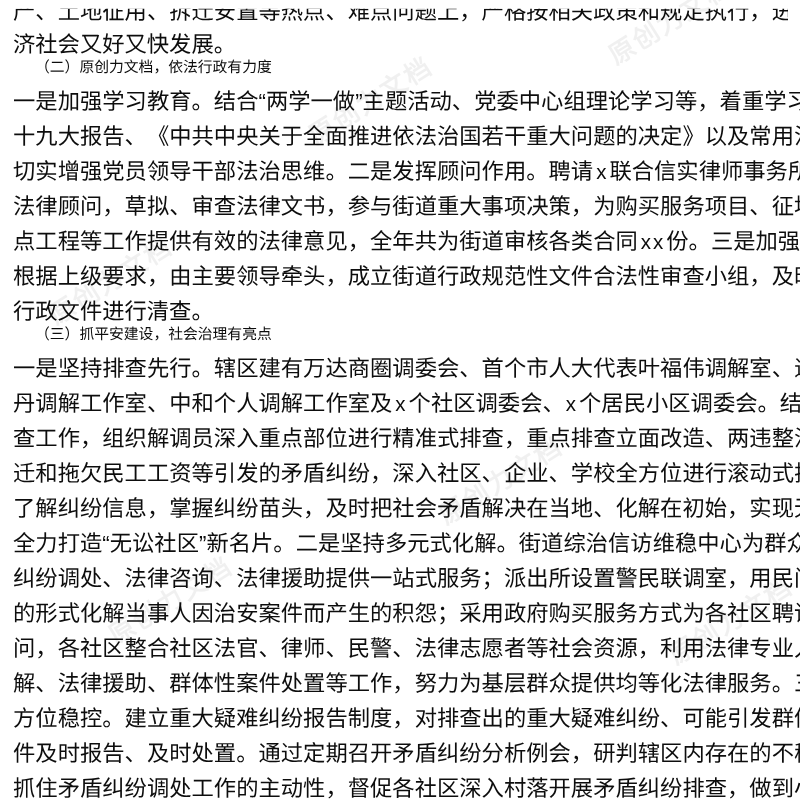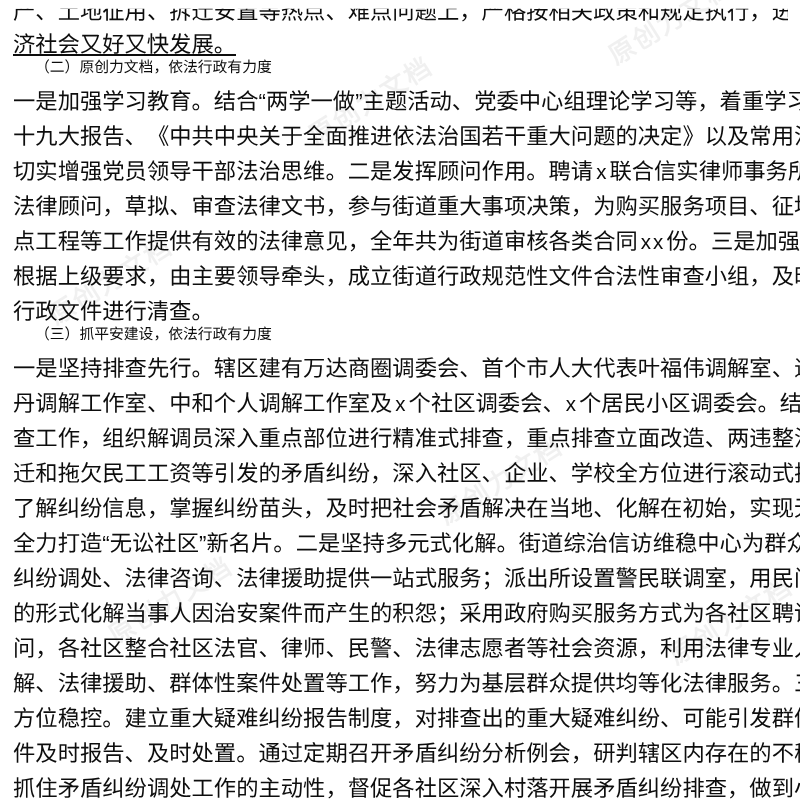--- a/index.html
+++ b/index.html
@@ -135,21 +135,21 @@
         <span>策</span>
         <span>和</span>
         <span>规</span>
         <span>定</span>
         <span>执</span>
         <span>行</span>
         <span>，</span>
         <span>进</span>
         <span>一</span>
       </div>
-      <div class="line" style="top: 27px; text-decoration: underline;"><span>济社会又好又快发展。</span></div>
+      <div class="line" style="top: 27px;"><span>济社会又好又快发展。</span></div>
       <div class="line heading" style="top: 50px; font-size: 14.8px;"><span>（二）原创力文档，依法行政有力度</span></div>
       <div class="line justify" style="top: 84px;">
         <span>一</span>
         <span>是</span>
         <span>加</span>
         <span>强</span>
         <span>学</span>
         <span>习</span>
         <span>教</span>
         <span>育</span>
@@ -371,21 +371,21 @@
         <span>性</span>
         <span>审</span>
         <span>查</span>
         <span>小</span>
         <span>组</span>
         <span>，</span>
         <span>及</span>
         <span>时</span>
       </div>
       <div class="line" style="top: 294px;"><span>行政文件进行清查。</span></div>
-      <div class="line heading" style="top: 317px; font-size: 14.8px;"><span>（三）抓平安建设，依法行政有力度</span></div>
+      <div class="line heading" style="top: 317px; font-size: 14.8px;"><span>（三）抓平安建设，社会治理有亮点</span></div>
       <div class="line justify" style="top: 351px;">
         <span>一</span>
         <span>是</span>
         <span>坚</span>
         <span>持</span>
         <span>排</span>
         <span>查</span>
         <span>先</span>
         <span>行</span>
         <span>。</span>

